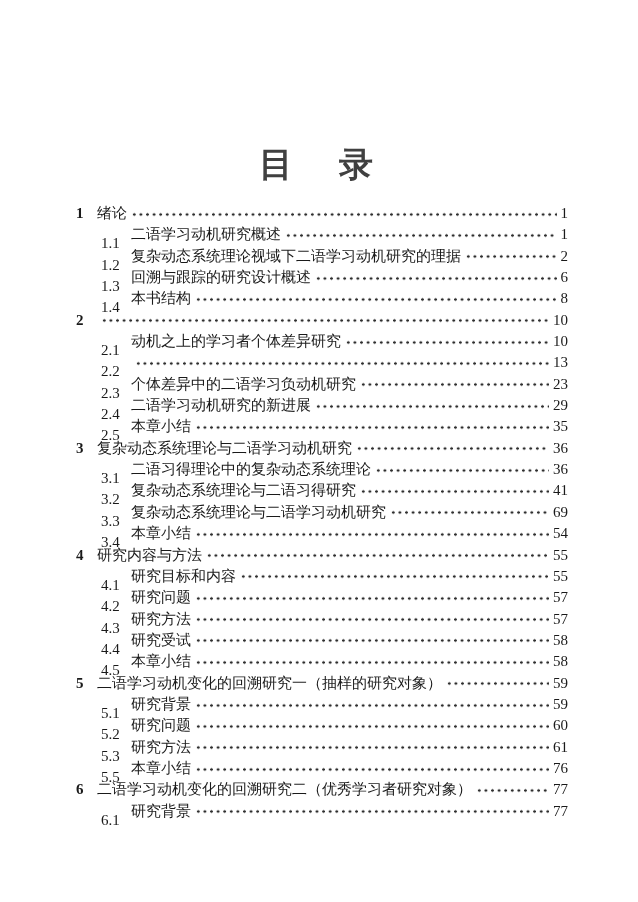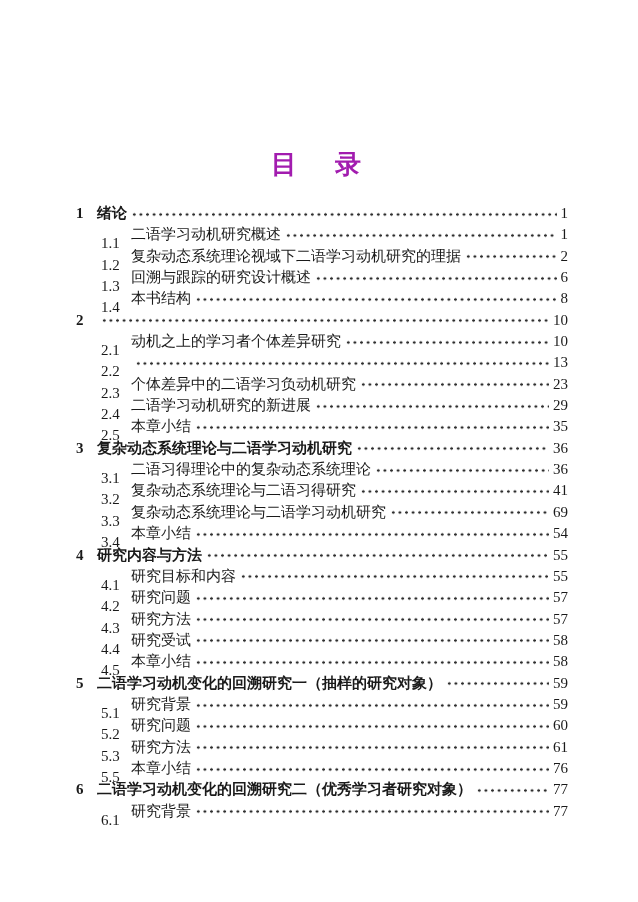--- a/index.html
+++ b/index.html
@@ -11,44 +11,44 @@
     overflow: hidden;
     font-family: "Liberation Serif", "DejaVu Serif", serif;
     color: #1a1a1a;
   }
   .page-title {
     position: absolute;
     top: 150px;
     left: 0;
     width: 100%;
     text-align: center;
-    font-size: 26px;
+    font-size: 34px;
     line-height: 30px;
     font-weight: bold;
     letter-spacing: 6px;
-    color: #a21caf;
+    color: #404040;
   }
   .toc {
     position: absolute;
     top: 203px;
     left: 76px;
     width: 492px;
   }
   .toc-row {
     display: flex;
     align-items: stretch;
     height: 21.35px;
     line-height: 21.35px;
     font-size: 15px;
     white-space: nowrap;
   }
   .toc-row .num { flex: none; }
   .toc-row .label { flex: none; }
   .toc-row.level-1 .num { width: 21px; font-weight: bold; }
-  .toc-row.level-1 .label { font-weight: bold; }
+  .toc-row.level-1 .label { font-weight: normal; }
   .toc-row.level-2 { padding-left: 25px; }
   .toc-row.level-2 .num { width: 30px; margin-top: 9px; }
   .leader {
     flex: 1 1 auto;
     min-width: 8px;
     margin-left: 4px;
     background-image: radial-gradient(circle, #2e2e2e 1.05px, rgba(0,0,0,0) 1.5px);
     background-size: 6.6px 6.6px;
     background-repeat: repeat-x;
     background-position: 0 7.6px;

